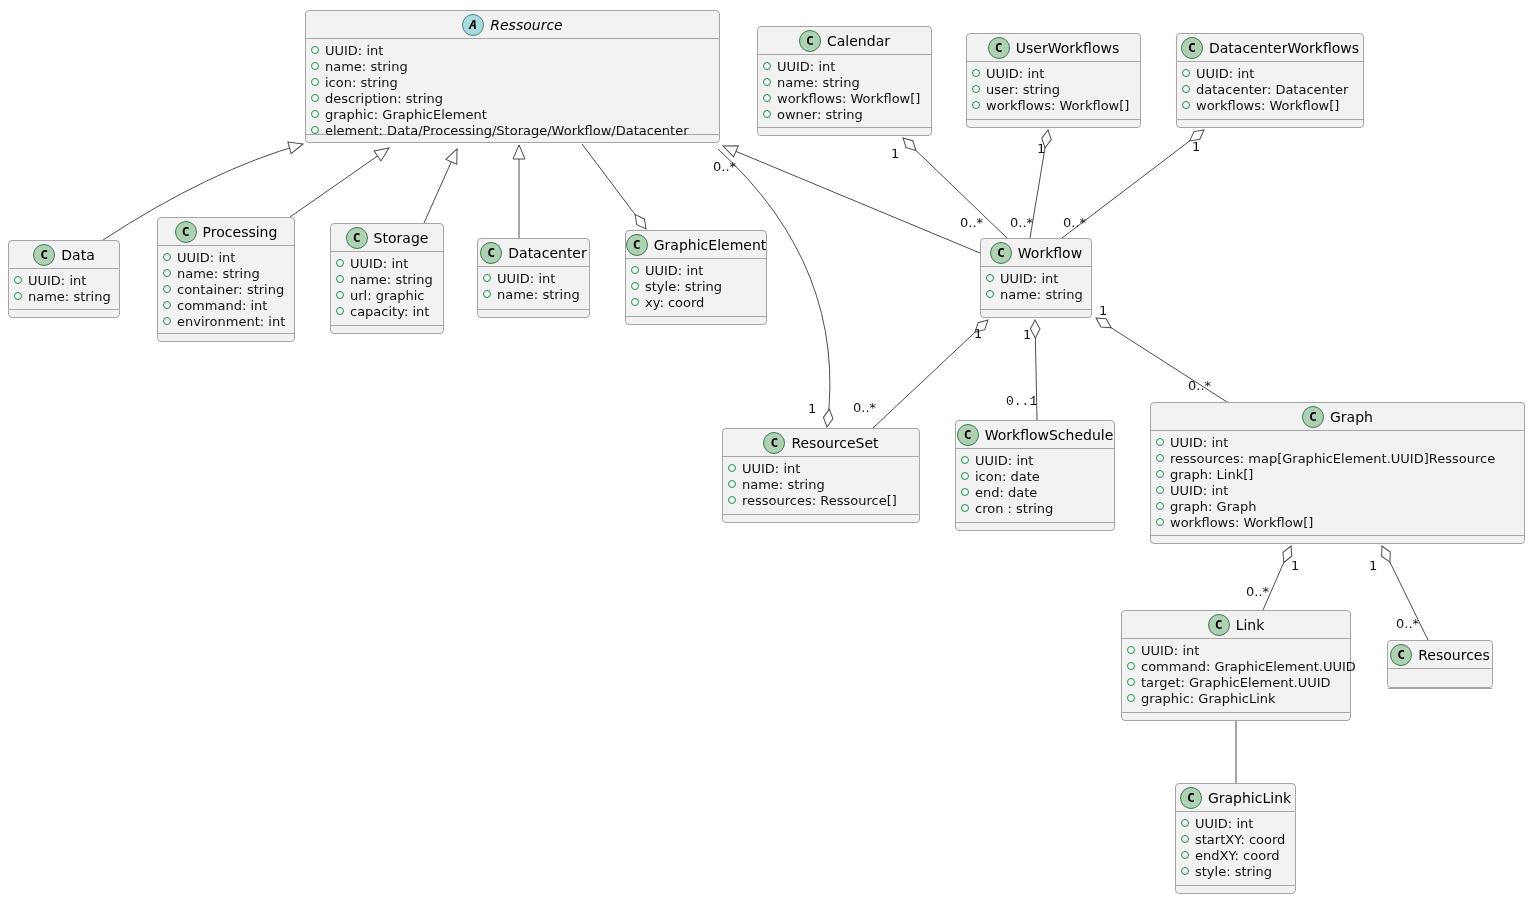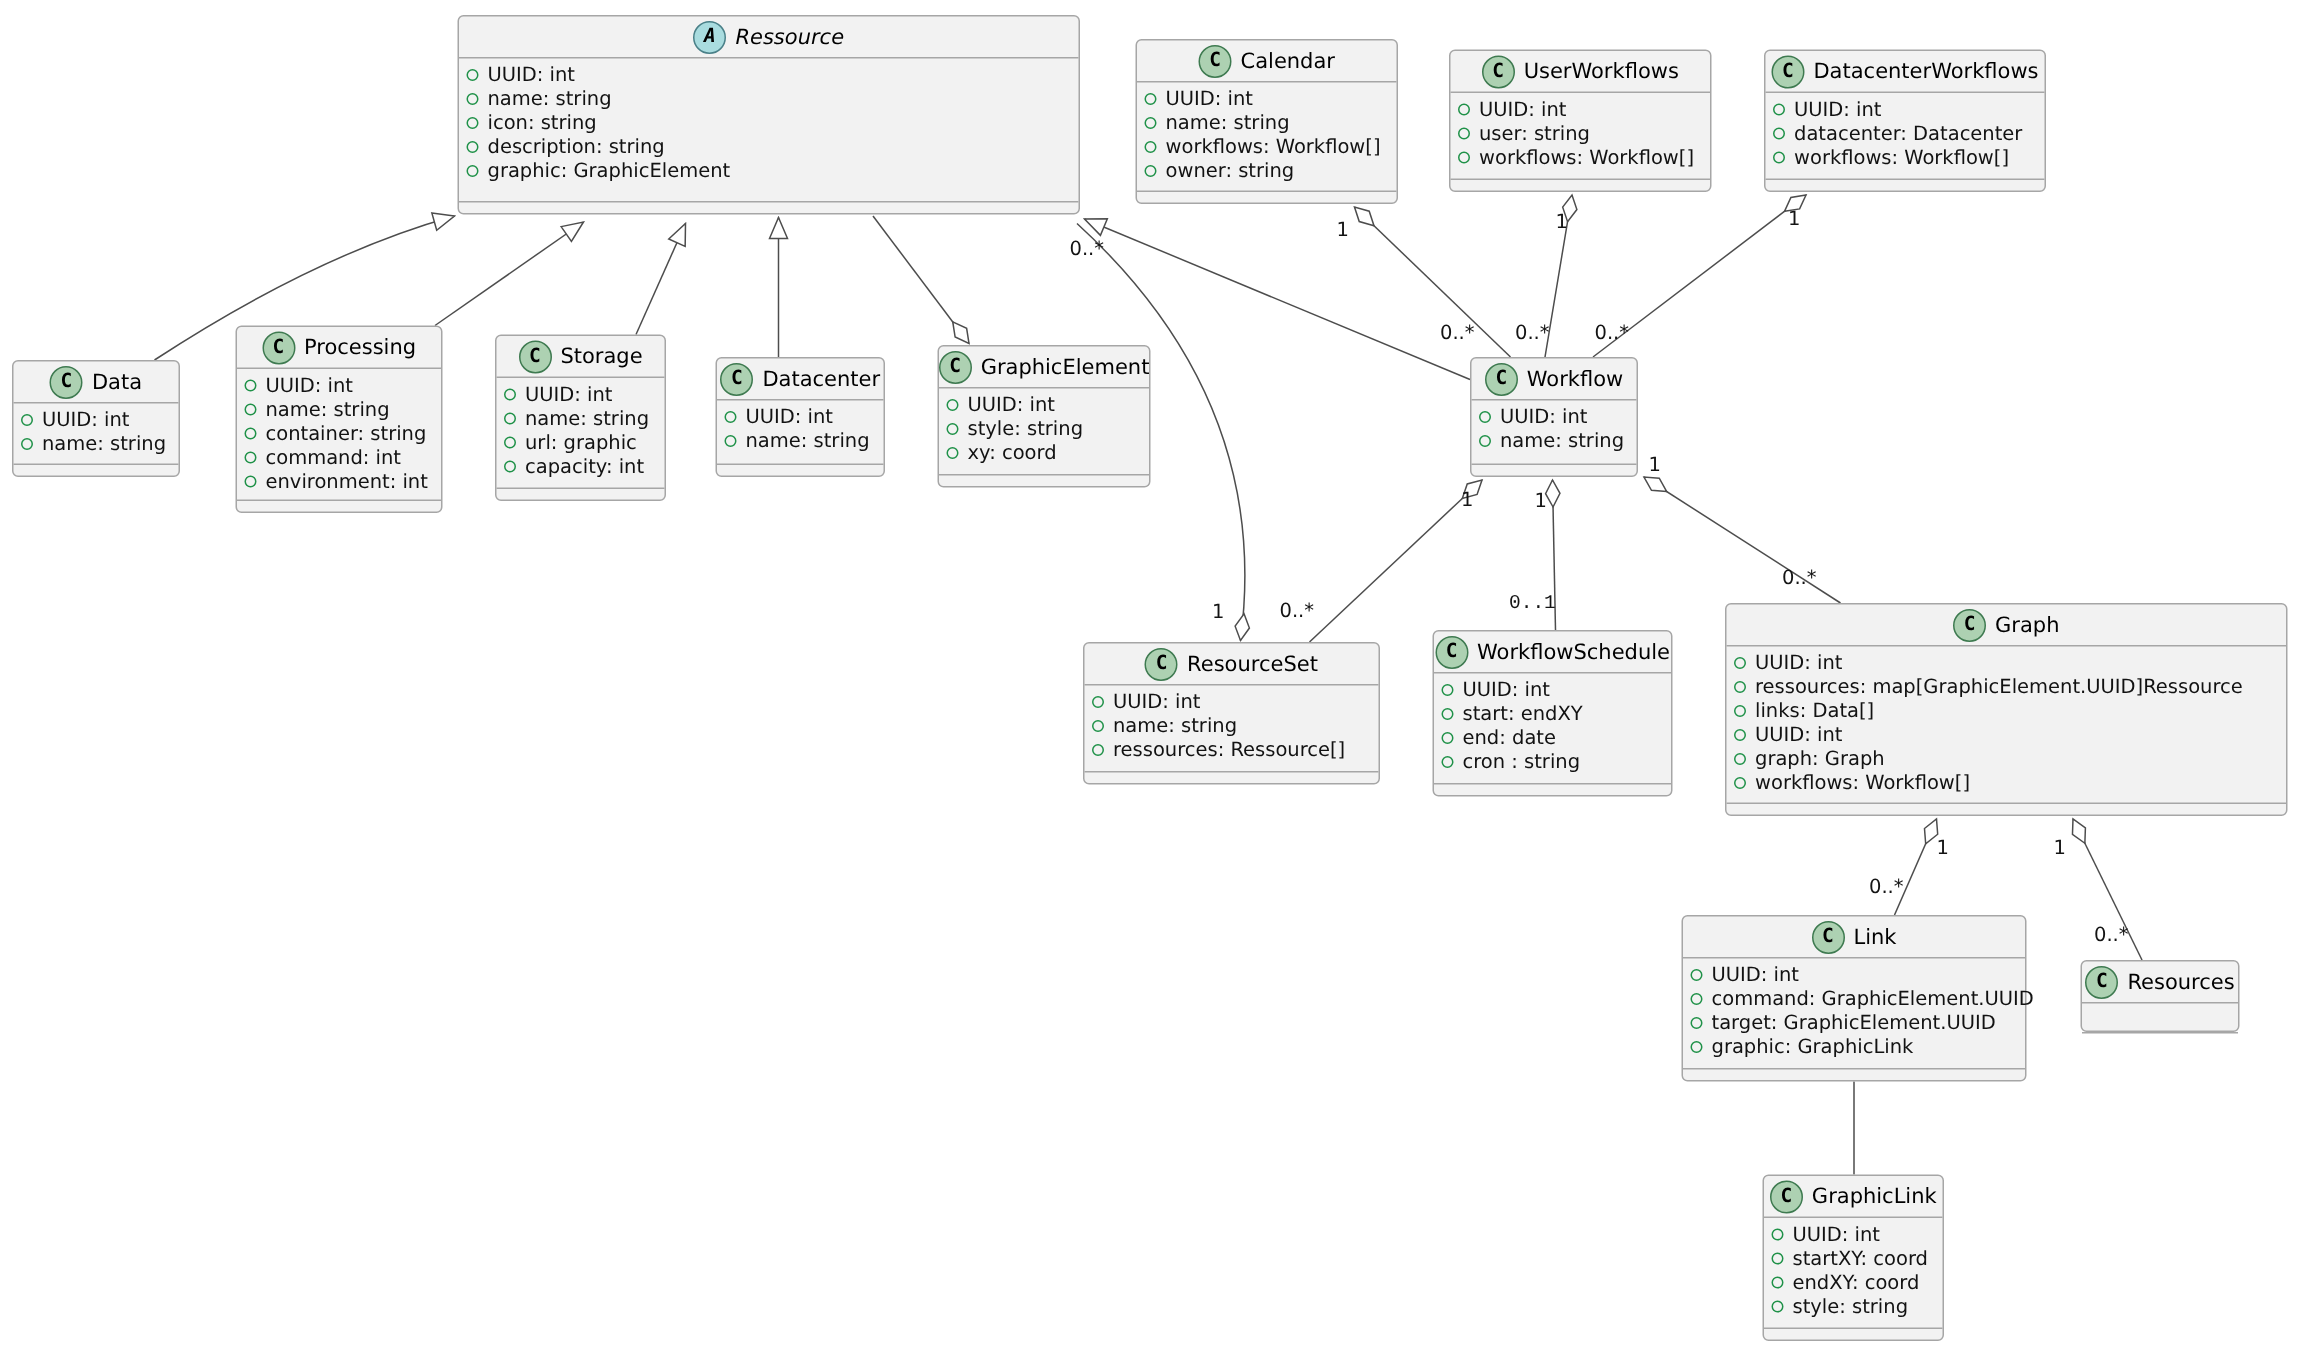--- a/index.html
+++ b/index.html
@@ -77,20 +77,24 @@
         <span>icon: string</span>
       </div>
     <div class="attr">
         <span class="dot"></span>
         <span>description: string</span>
       </div>
     <div class="attr">
         <span class="dot"></span>
         <span>graphic: GraphicElement</span>
       </div>
+    <div class="attr">
+        <span class="dot"></span>
+        <span>element: Data/Processing/Storage/Workflow/Datacenter</span>
+      </div>
   </div>
   <div class="mth"></div>
 </div>
 
 <div class="cls" style="left:757px;top:26px;width:175px;height:110px;">
   <div class="hd">
     <span class="circ">C</span>
     <span class="nm">Calendar</span>
   </div>
   <div class="attrs">
@@ -317,21 +321,21 @@
     <span class="circ">C</span>
     <span class="nm">WorkflowSchedule</span>
   </div>
   <div class="attrs">
     <div class="attr">
         <span class="dot"></span>
         <span>UUID: int</span>
       </div>
     <div class="attr">
         <span class="dot"></span>
-        <span>start: endXY</span>
+        <span>icon: date</span>
       </div>
     <div class="attr">
         <span class="dot"></span>
         <span>end: date</span>
       </div>
     <div class="attr">
         <span class="dot"></span>
         <span>cron : string</span>
       </div>
   </div>
@@ -347,21 +351,21 @@
     <div class="attr">
         <span class="dot"></span>
         <span>UUID: int</span>
       </div>
     <div class="attr">
         <span class="dot"></span>
         <span>ressources: map[GraphicElement.UUID]Ressource</span>
       </div>
     <div class="attr">
         <span class="dot"></span>
-        <span>links: Data[]</span>
+        <span>graph: Link[]</span>
       </div>
     <div class="attr">
         <span class="dot"></span>
         <span>UUID: int</span>
       </div>
     <div class="attr">
         <span class="dot"></span>
         <span>graph: Graph</span>
       </div>
     <div class="attr">

